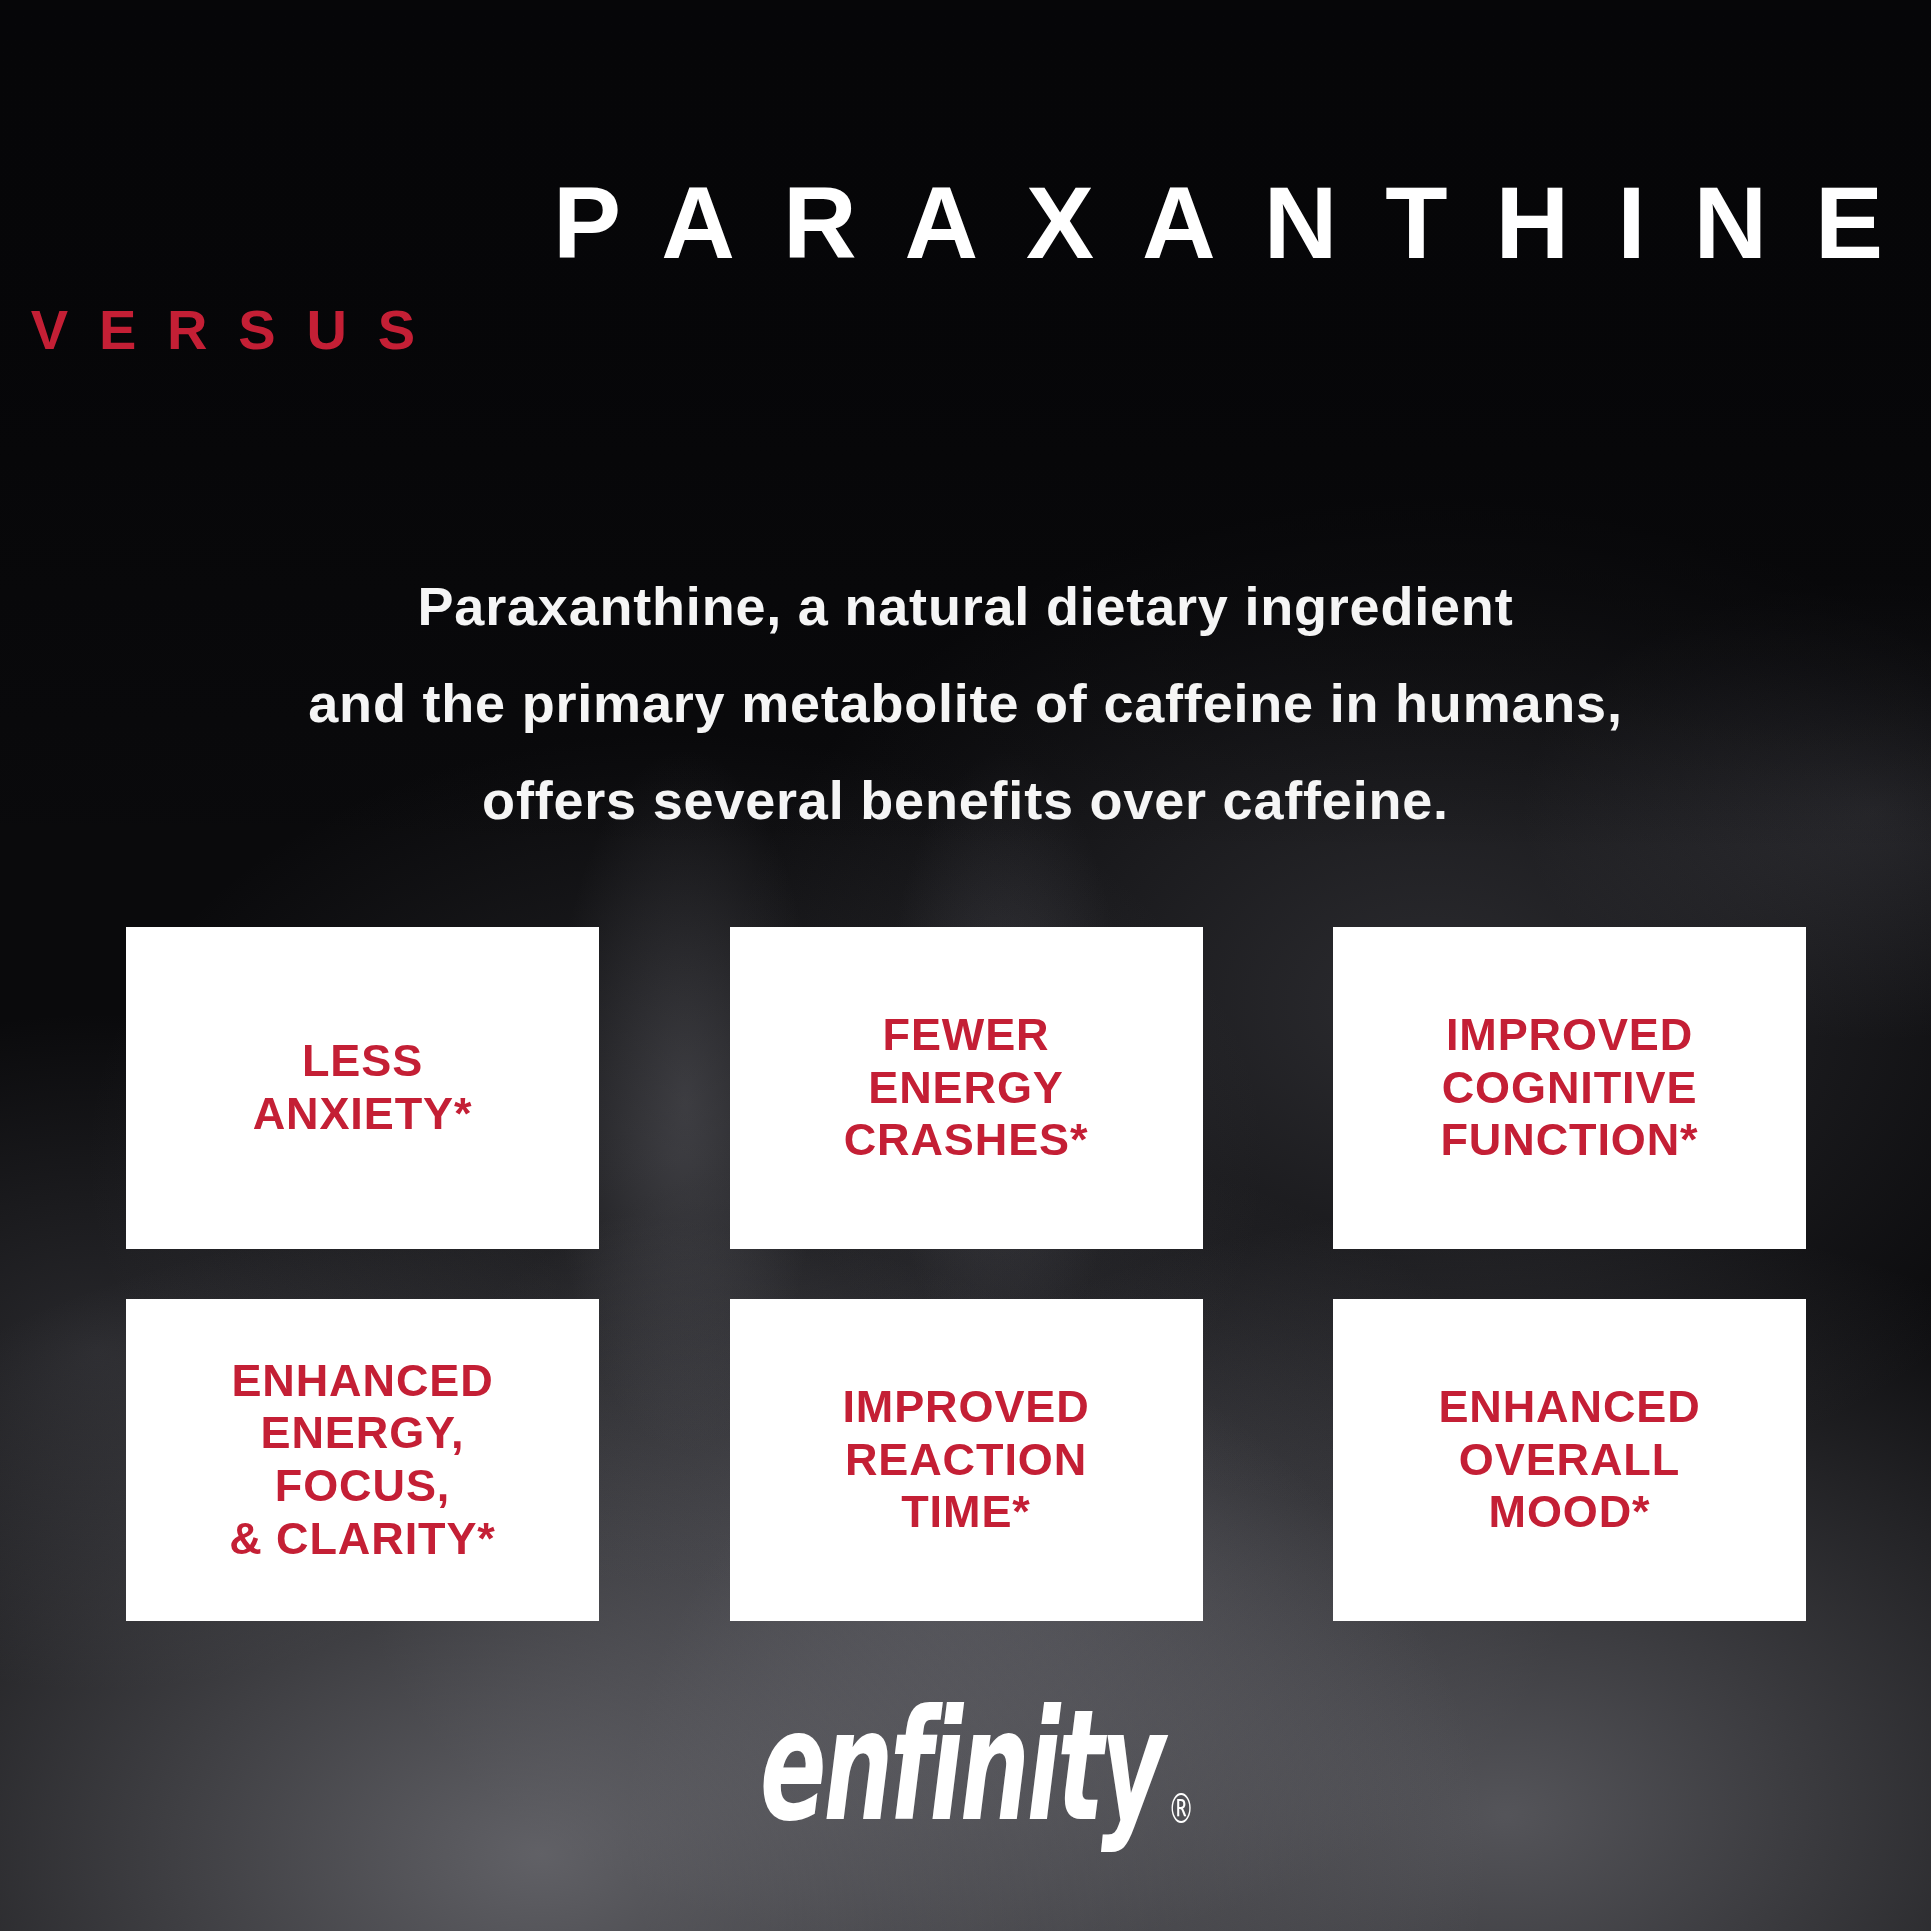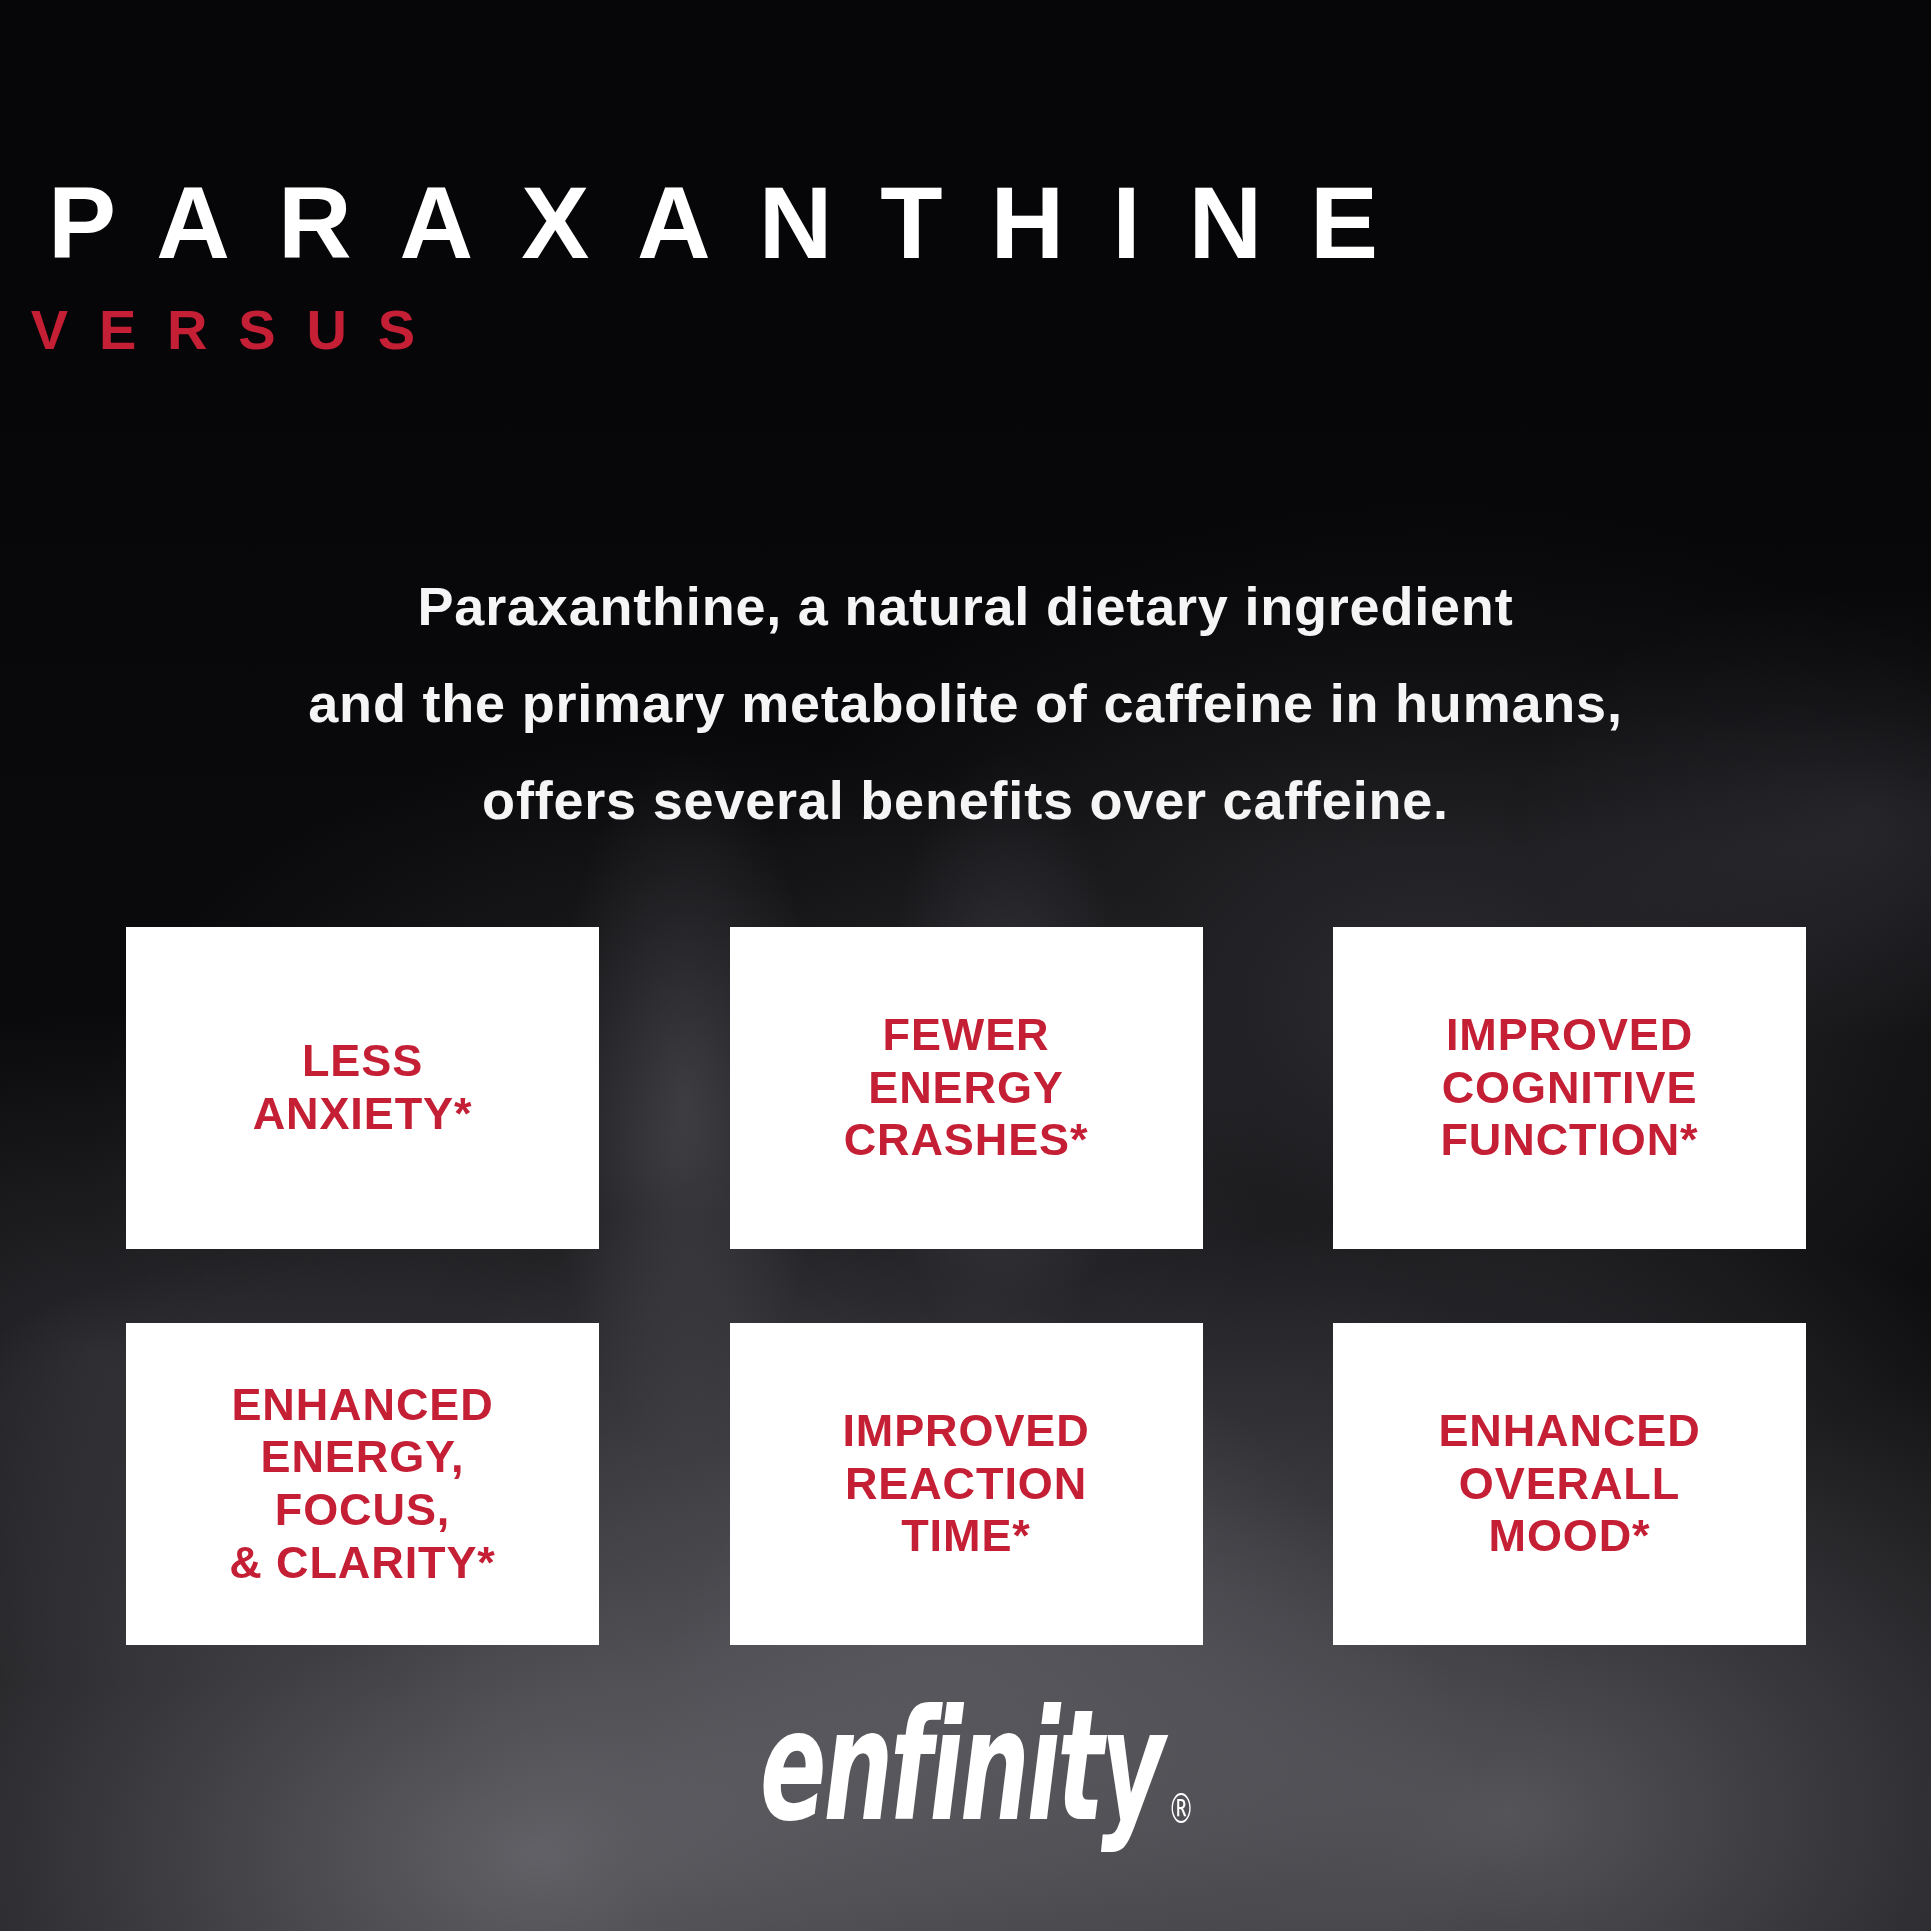--- a/index.html
+++ b/index.html
@@ -18,21 +18,21 @@
       radial-gradient(502px 328px at 97% 42%, rgba(110,110,120,0.22), transparent 70%),
       radial-gradient(1352px 917px at 28% 96%, rgba(168,168,176,0.55), transparent 70%),
       radial-gradient(1255px 869px at 78% 94%, rgba(158,158,166,0.50), transparent 70%),
       radial-gradient(869px 579px at 50% 80%, rgba(120,120,130,0.35), transparent 70%),
       radial-gradient(676px 483px at 5% 70%, rgba(110,110,118,0.30), transparent 70%),
       #0a0a0c;
   }
   
   .title-1 {
     position:absolute; top:172px; left:0; width:100%;
-    text-align:left; color:#ffffff;
+    text-align:right; color:#ffffff;
     font-size:102px; font-weight:700; line-height:1;
     letter-spacing:0.47em; padding-left:0.47em;
   }
   .versus {
     position:absolute; top:302px; left:0; width:100%;
     color:var(--accent);
     font-size:56px; font-weight:700; line-height:1;
     letter-spacing:0.55em; padding-left:0.55em;
   }
   .title-2 {
@@ -47,21 +47,21 @@
     text-align:center; color:#f5f5f5;
     font-size:54px; font-weight:700; line-height:97px;
     letter-spacing:0.8px;
   }
   
   .cards {
     position:absolute; top:927px; left:126px; width:1680px;
     display:grid;
     grid-template-columns:repeat(3, 473px);
     justify-content:space-between;
-    row-gap:74px;
+    row-gap:50px;
   }
   .card {
     width:473px; height:322px;
     background:#ffffff;
     display:flex; align-items:center; justify-content:center;
   }
   .card-text {
     color:var(--accent);
     font-weight:700;
     font-size:45px;

